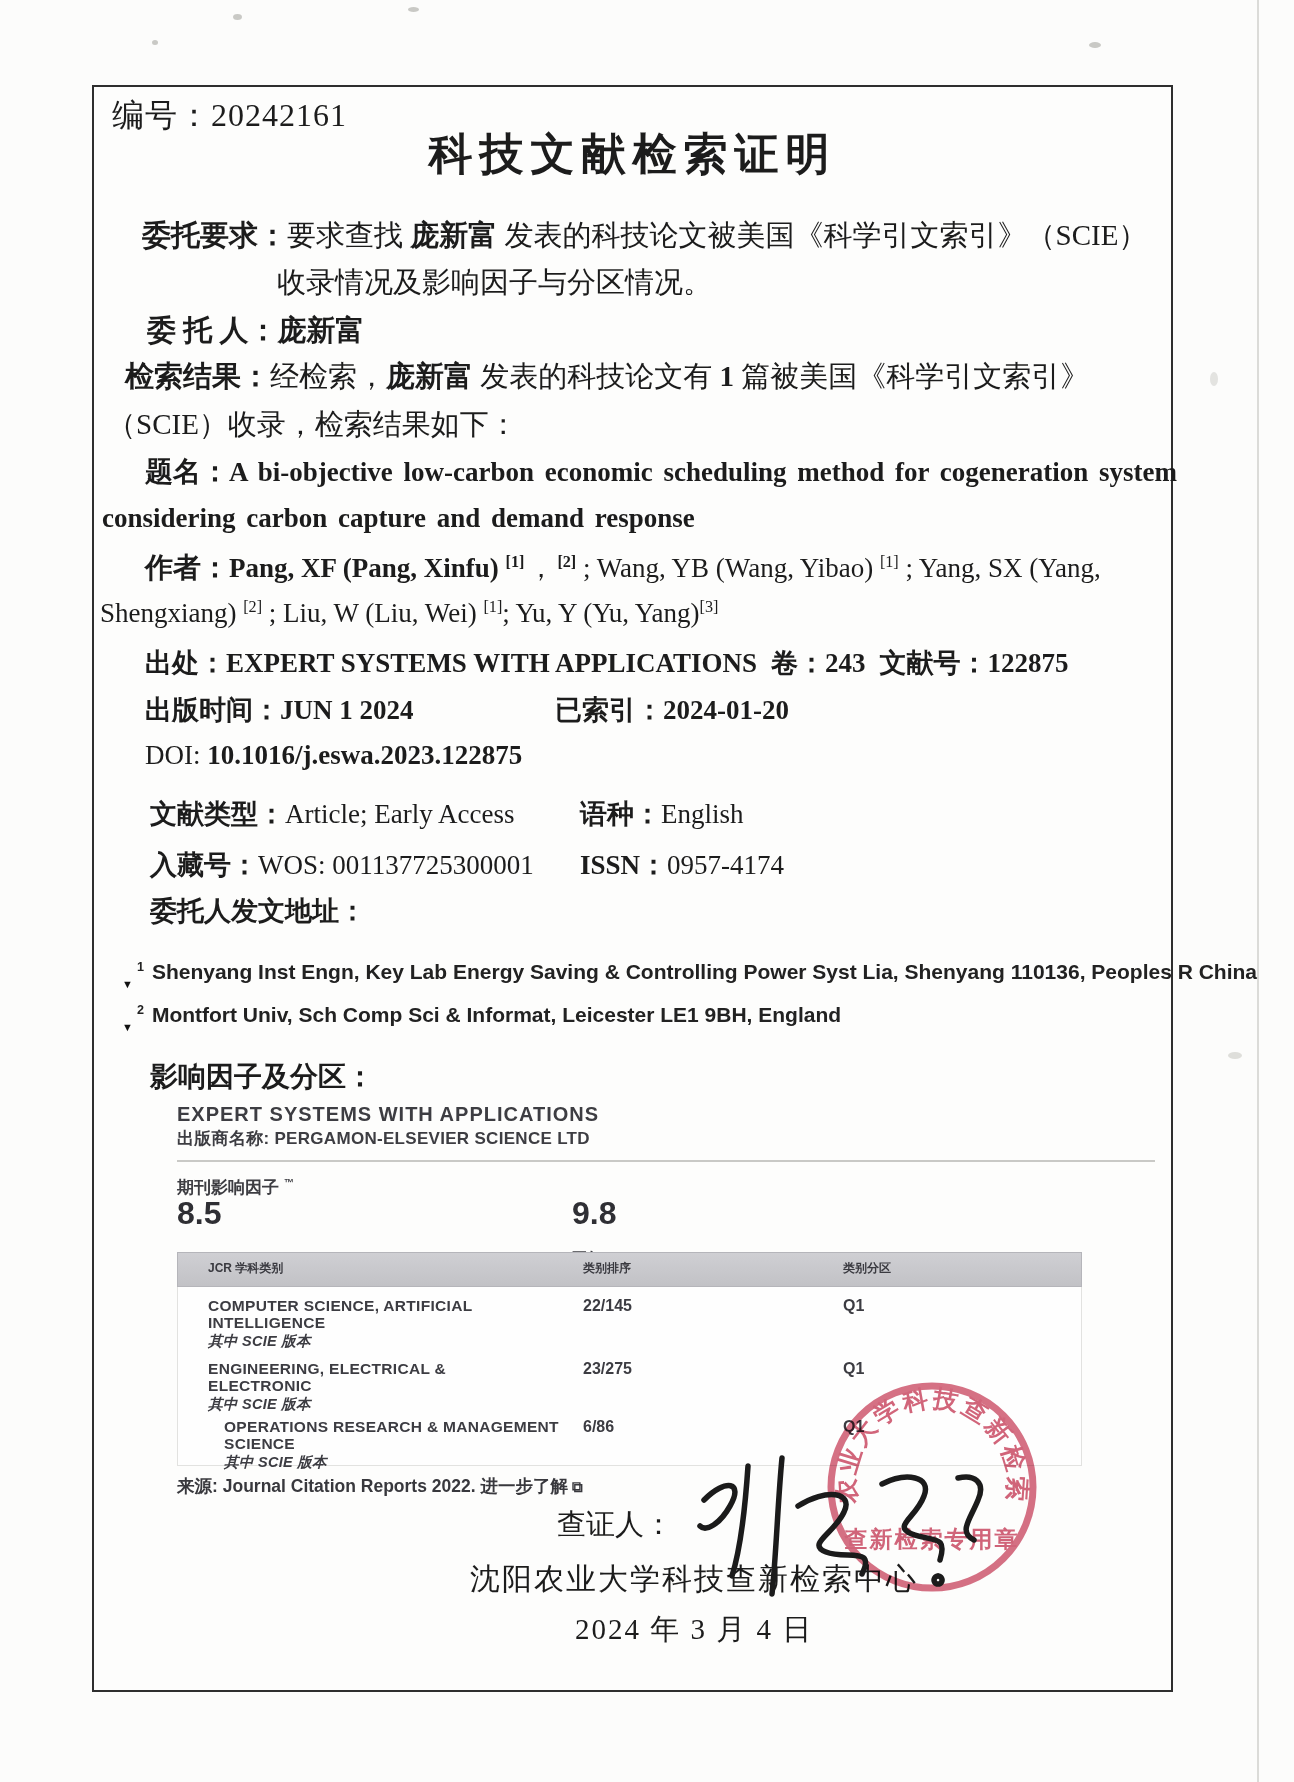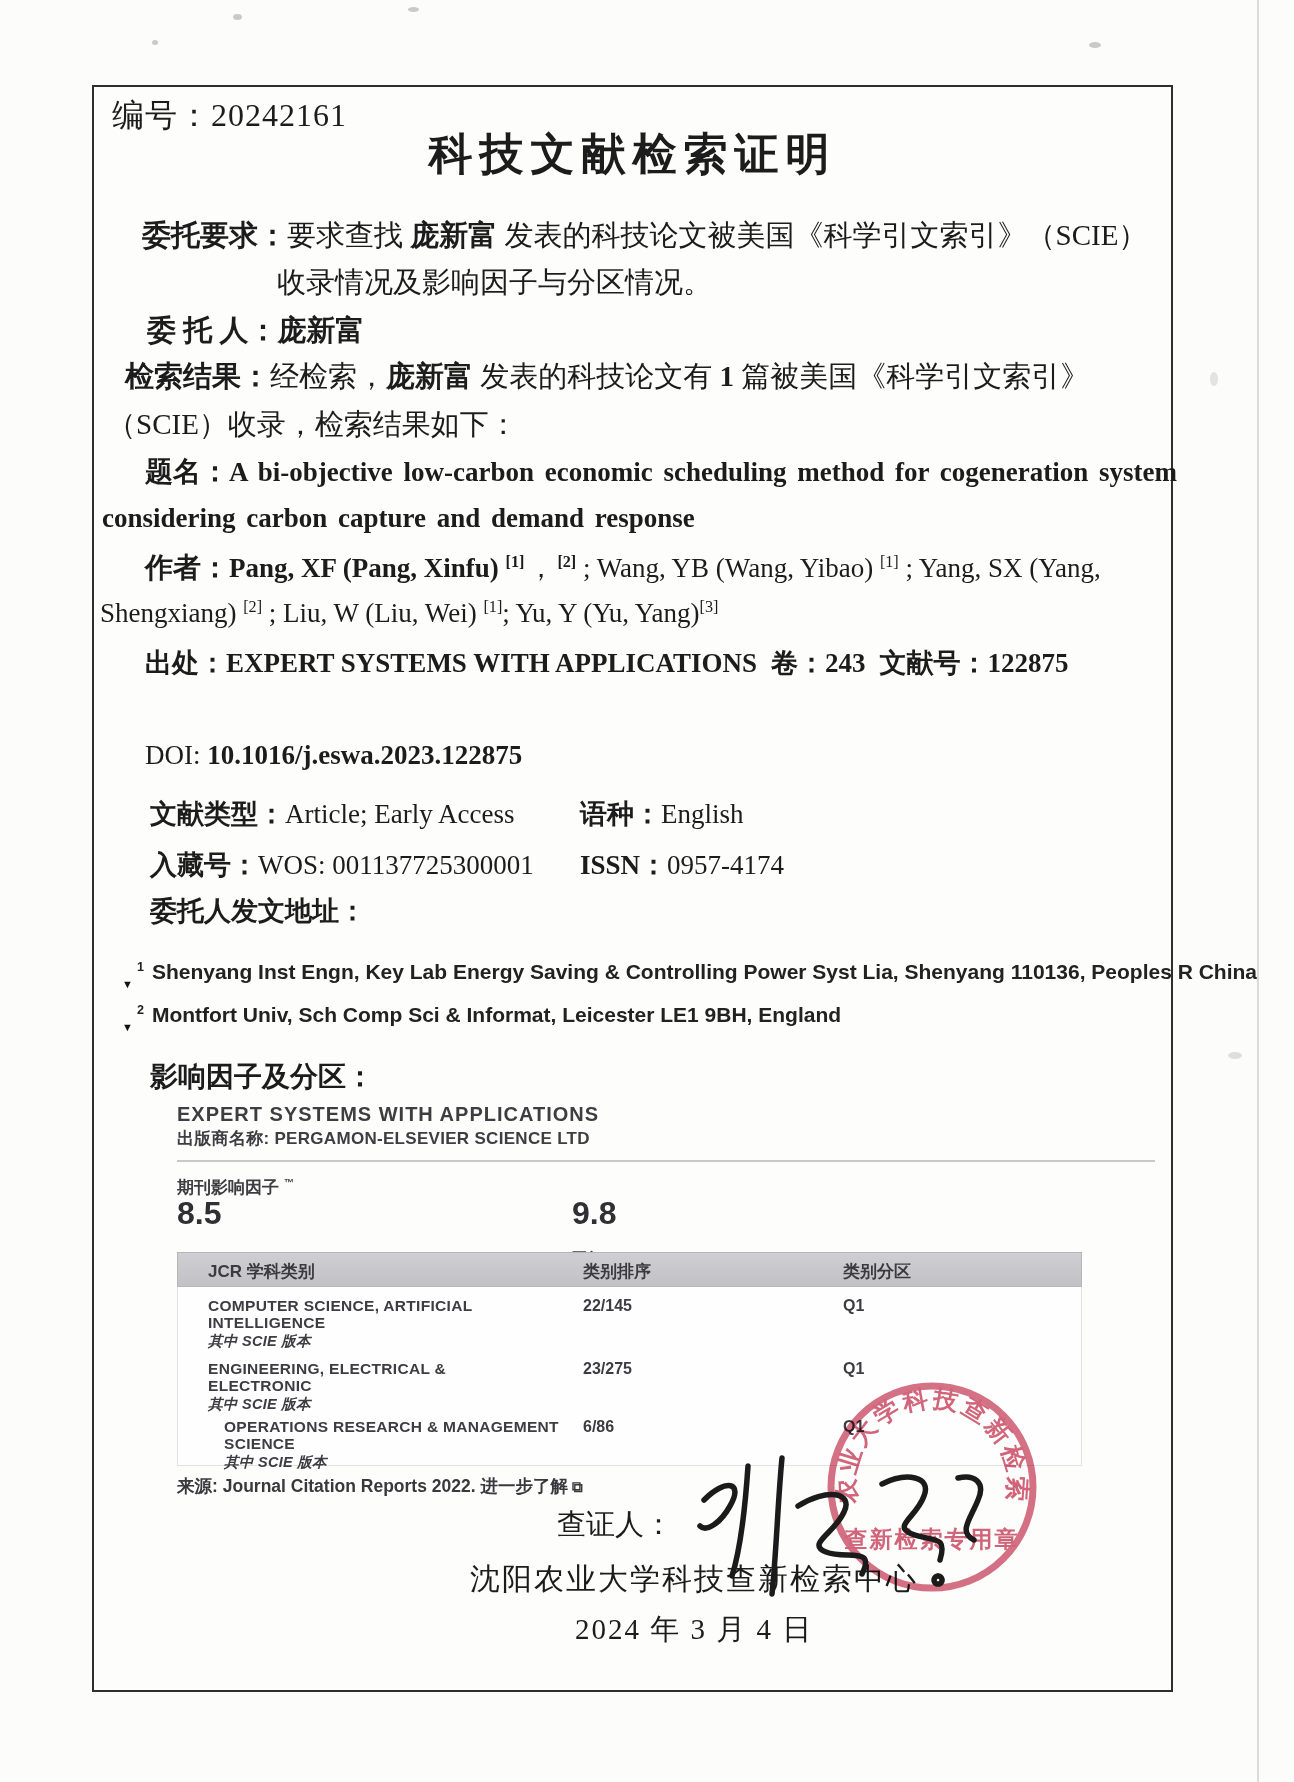--- a/index.html
+++ b/index.html
@@ -36,21 +36,21 @@
   .wos-jif-label { font-size:17px; font-weight:bold; }
   .wos-jif-label sup { font-size:10px; }
   .jif-num { font-size:32px; font-weight:bold; color:#2f2f34; line-height:32px; }
   .jif-sub { font-size:15px; font-weight:bold; color:#3d3d42; margin-top:20px; }
   .jif-block { display:inline-block; }
   .jcr-table { position:absolute; left:83px; top:1165px; width:905px; }
   .jcr-head {
     height:35px; background:linear-gradient(#cfcfd3,#c2c2c6);
     position:relative; border:1px solid #b5b5ba;
   }
-  .jcr-head span, .jcr-row span.cell { position:absolute; font-size:17px; font-weight:bold; }
+  .jcr-head span, .jcr-row span.cell { position:absolute; font-size:12px; font-weight:bold; }
   .jcr-head span { top:7px; color:#3a3a40; }
   .jcr-body { position:relative; background:#fefefe; height:179px; border:1px solid #e2e2e0; border-top:none; }
   .jcr-row span.c1 { left:30px; width:340px; white-space:normal; line-height:17px; font-size:15.5px; color:#3c3c42; letter-spacing:.3px; }
   .jcr-row span.c2 { left:405px; font-size:16px; color:#3c3c42; }
   .jcr-row span.c3 { left:665px; font-size:16px; color:#3c3c42; }
   .jcr-note { display:block; font-style:italic; font-size:14.5px; margin-top:2px; }
   .col1 { left:30px; } .col2 { left:405px; } .col3 { left:665px; }
   .src-line { font-family:"Liberation Sans","DejaVu Sans",sans-serif; font-size:17.5px; font-weight:bold; color:#38383d; }
   .src-line .lk-icon { display:inline-block; margin-left:4px; font-size:15px; }
   .verify-label { font-size:29px; }
@@ -105,20 +105,23 @@
       <span class="b" style="font-size:28px;">作者：</span><span class="b">Pang, XF (Pang, Xinfu)</span> <sup class="b">[1]</sup><span class="sup-gap">，</span><sup class="b">[2]</sup><span> ; Wang, YB (Wang, Yibao)</span> <sup>[1]</sup><span> ; Yang, SX (Yang,</span>
     </div>
     <div class="abs authors" style="left:6px; top:511px;">
       <span>Shengxiang)</span> <sup>[2]</sup><span> ; Liu, W (Liu, Wei)</span> <sup>[1]</sup><span>; Yu, Y (Yu, Yang)</span><sup>[3]</sup>
     </div>
 
     <div class="abs meta-line b" style="left:51px; top:558px;">
       <span>出处：</span><span>EXPERT SYSTEMS WITH APPLICATIONS</span><span style="margin-left:14px;">卷：</span><span>243</span><span style="margin-left:14px;">文献号：</span><span>122875</span>
     </div>
 
+    <div class="abs meta-line b" style="left:51px; top:605px;">
+      <span class="pair1 w410"><span>出版时间：</span><span>JUN 1 2024</span></span><span>已索引：</span><span>2024-01-20</span>
+    </div>
 
     <div class="abs meta-line" style="left:51px; top:653px;">
       <span>DOI:</span> <span class="b">10.1016/j.eswa.2023.122875</span>
     </div>
 
     <div class="abs meta-line" style="left:56px; top:709px;">
       <span class="pair1"><span class="b">文献类型：</span><span>Article; Early Access</span></span><span class="b">语种：</span><span>English</span>
     </div>
 
     <div class="abs meta-line" style="left:56px; top:760px;">

